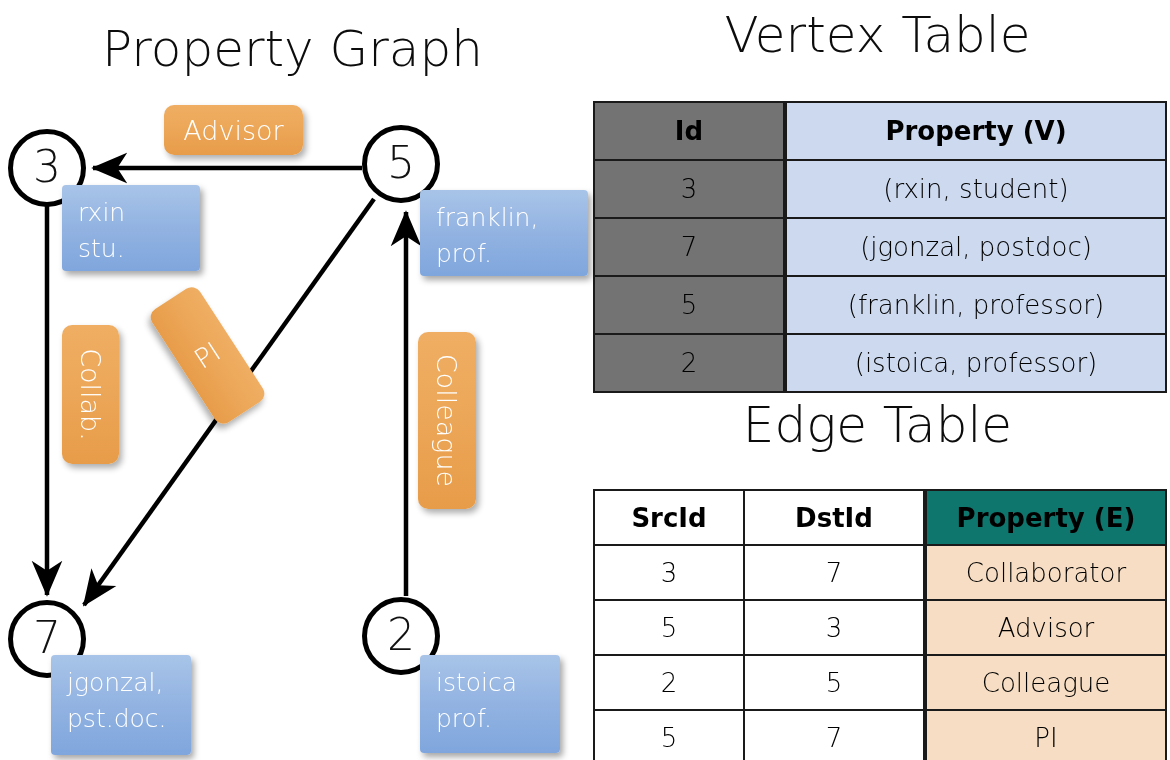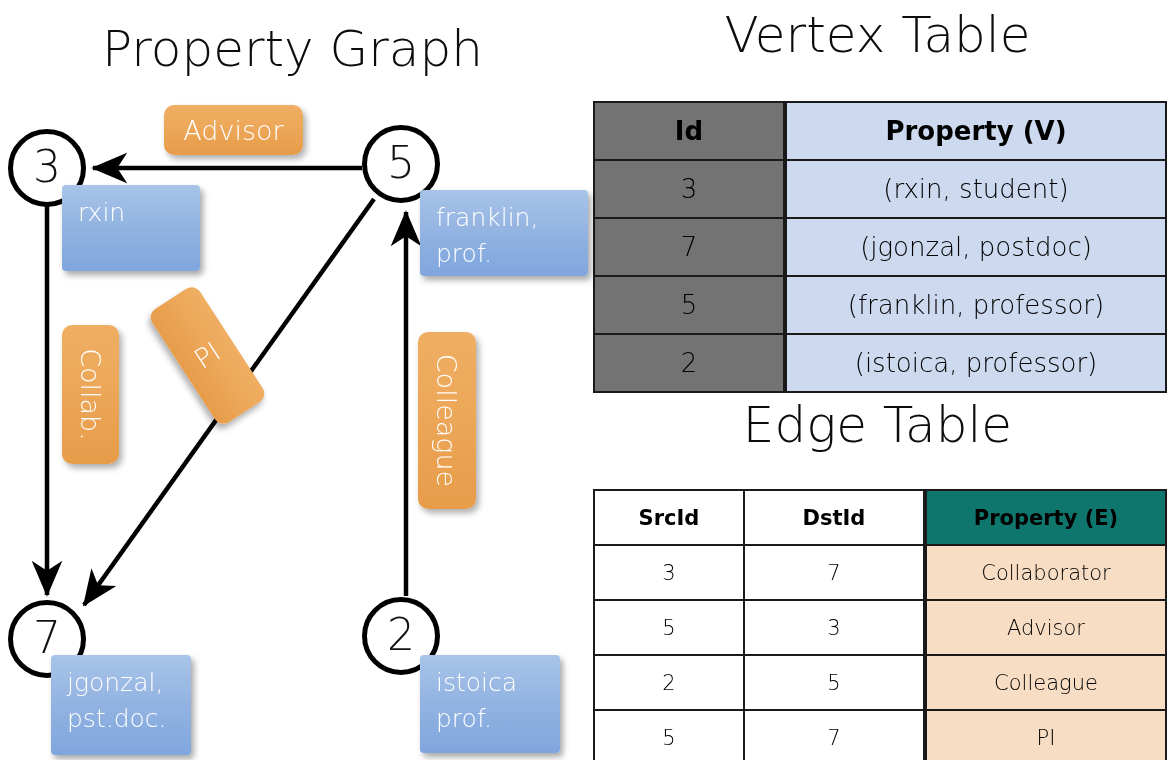--- a/index.html
+++ b/index.html
@@ -146,21 +146,21 @@
     font-weight: 700;
     font-size: 27px;
   }
 
   #vertex-table { left: 593px; top: 101px; width: 574px; }
   #vertex-table th, #vertex-table td { height: 56px; font-size: 26px; }
   #vertex-table .col-id   { width: 188px; background: #737373; }
   #vertex-table .col-prop { background: #ccd9ee; border-left-width: 4px; }
 
   #edge-table { left: 593px; top: 489px; width: 574px; }
-  #edge-table th, #edge-table td { height: 53px; font-size: 21px; }
+  #edge-table th, #edge-table td { height: 53px; font-size: 26px; }
   #edge-table .col-src { width: 148px; background: #ffffff; }
   #edge-table .col-dst { width: 178px; background: #ffffff; }
   #edge-table .col-eprop { background: #f6ddc3; border-left-width: 4px; }
   #edge-table .col-eprop-head { background: #0f766e; border-left-width: 4px; }
 </style>
 </head>
 <body>
 
 <div class="big-title" id="title-property-graph">Property Graph</div>
 
@@ -194,20 +194,21 @@
   </div>
   <div class="node-circle" id="node-7">
     <span>7</span>
   </div>
   <div class="node-circle" id="node-2">
     <span>2</span>
   </div>
 
   <div class="prop-box" id="prop-rxin">
     <div>rxin</div>
+    <div>stu.</div>
   </div>
   <div class="prop-box" id="prop-franklin">
     <div>franklin,</div>
     <div>prof.</div>
   </div>
   <div class="prop-box" id="prop-jgonzal">
     <div>jgonzal,</div>
     <div>pst.doc.</div>
   </div>
   <div class="prop-box" id="prop-istoica">

